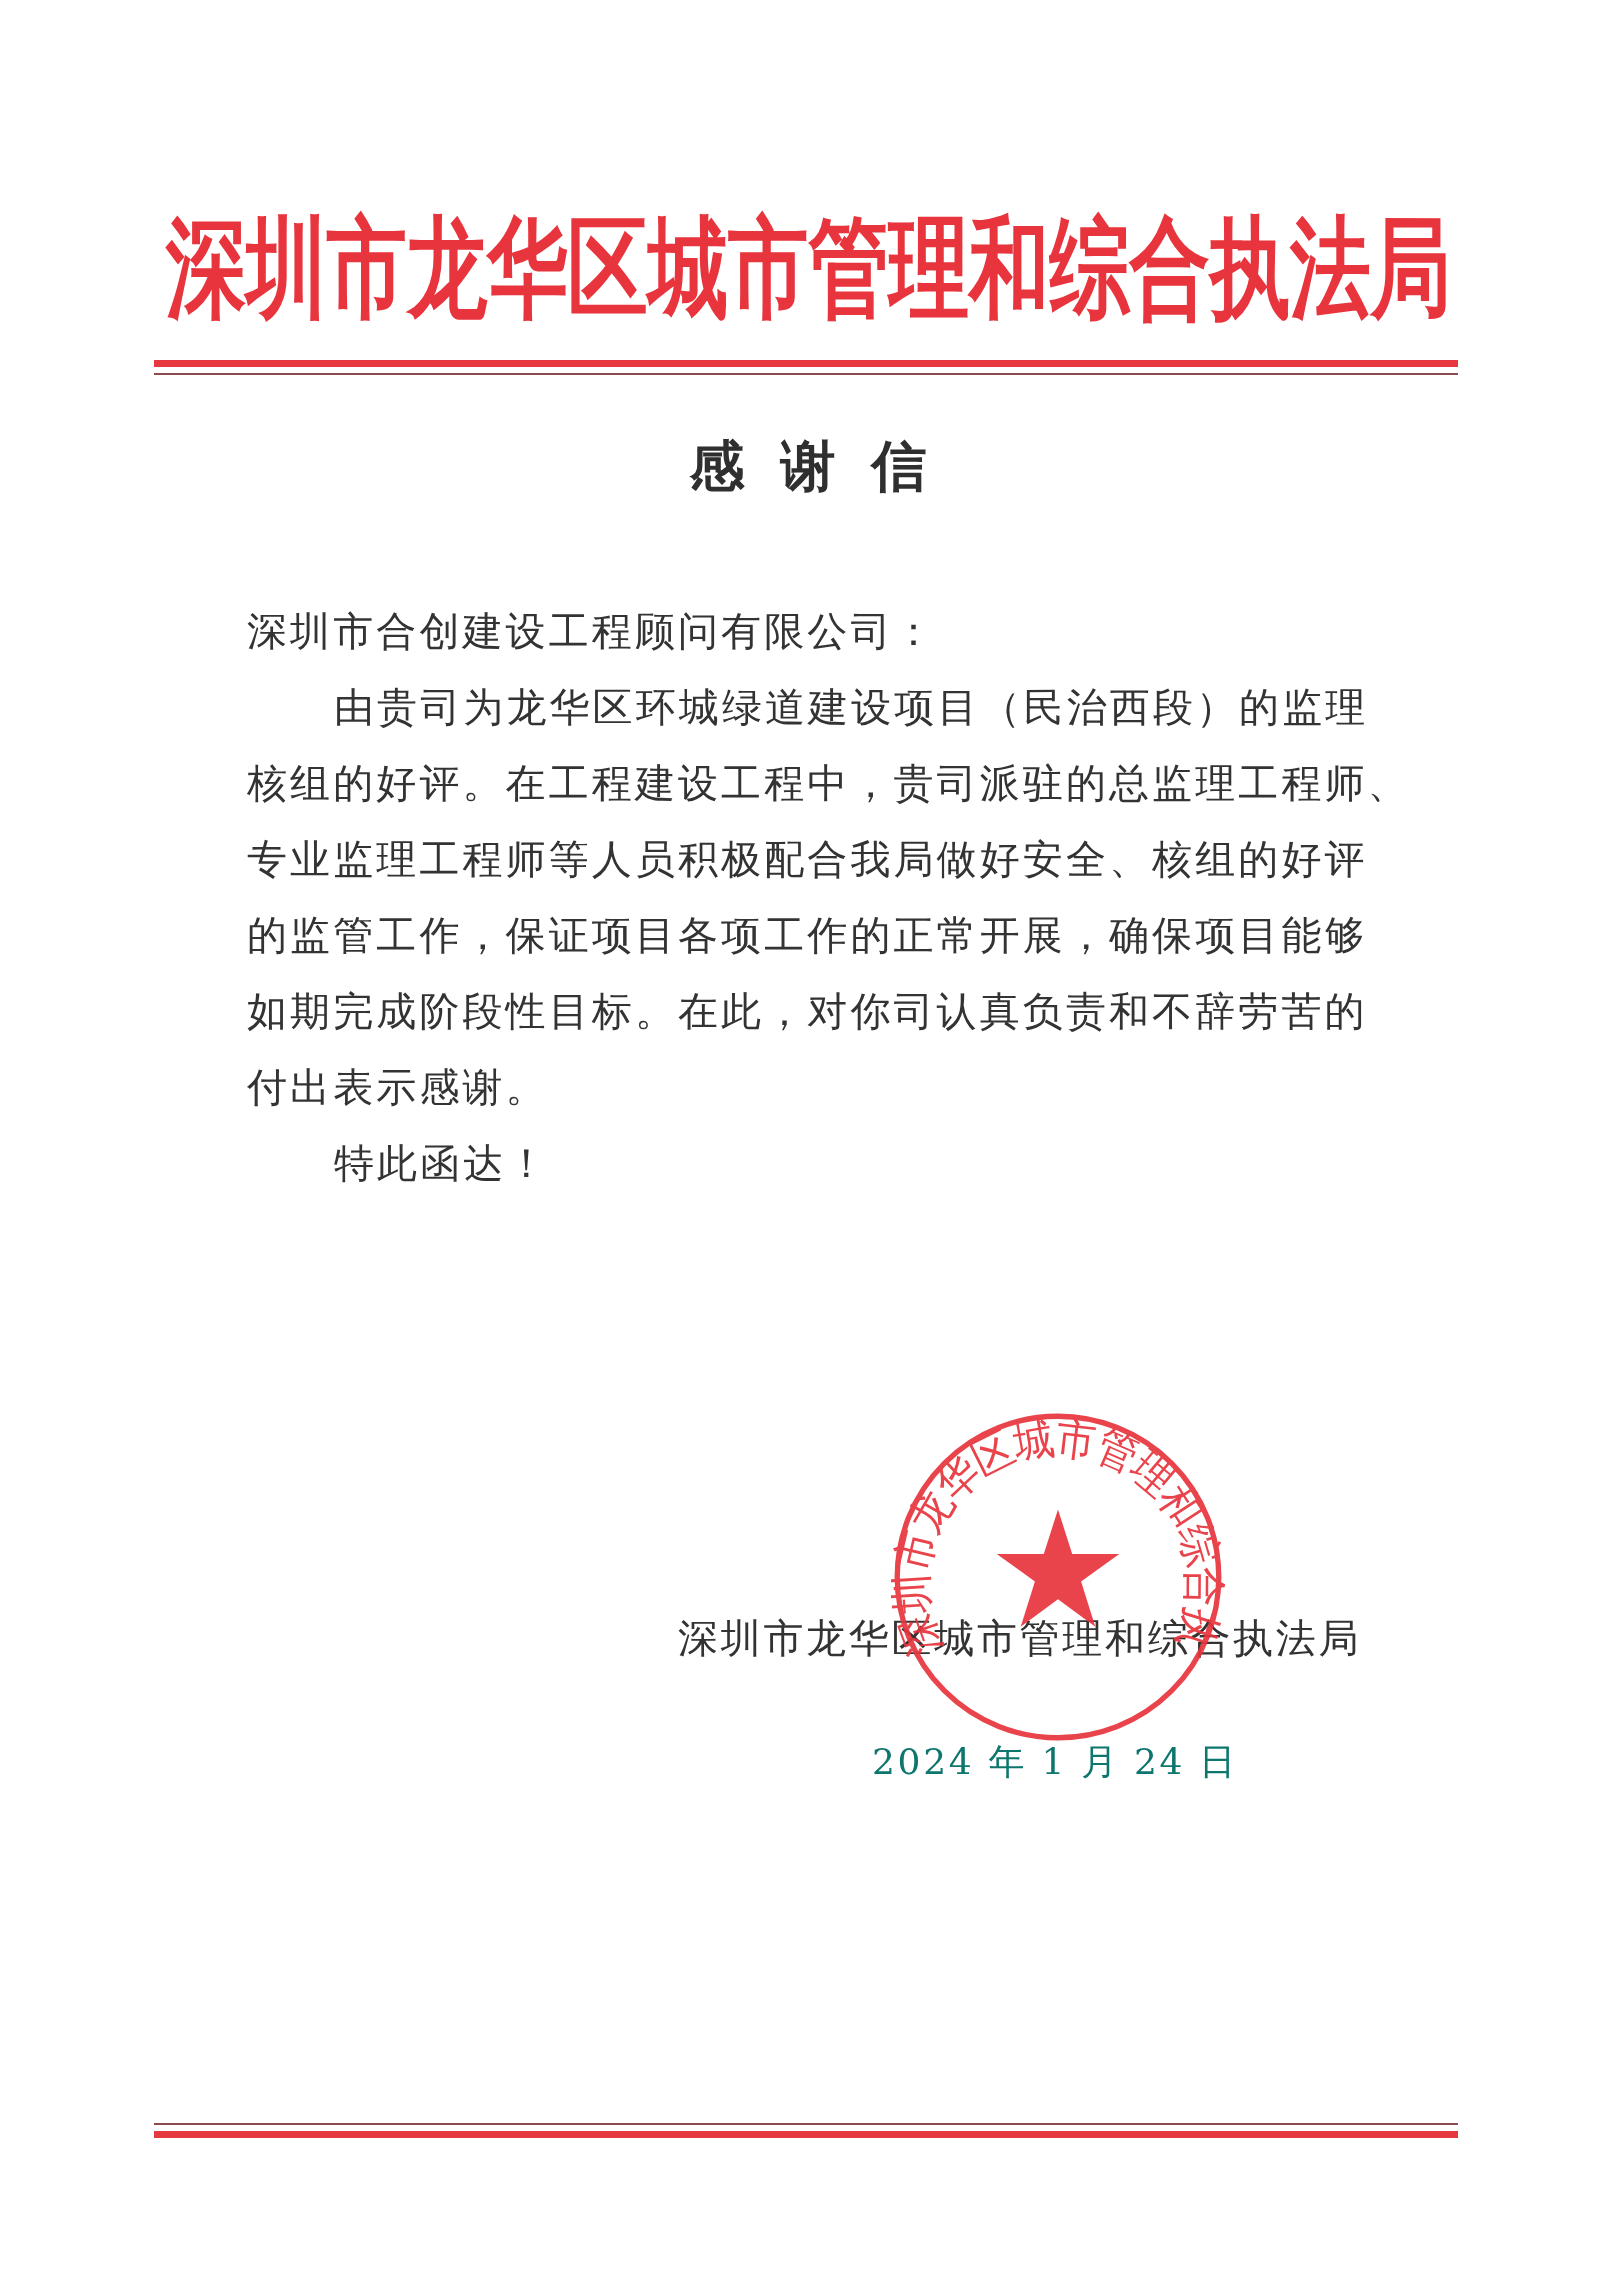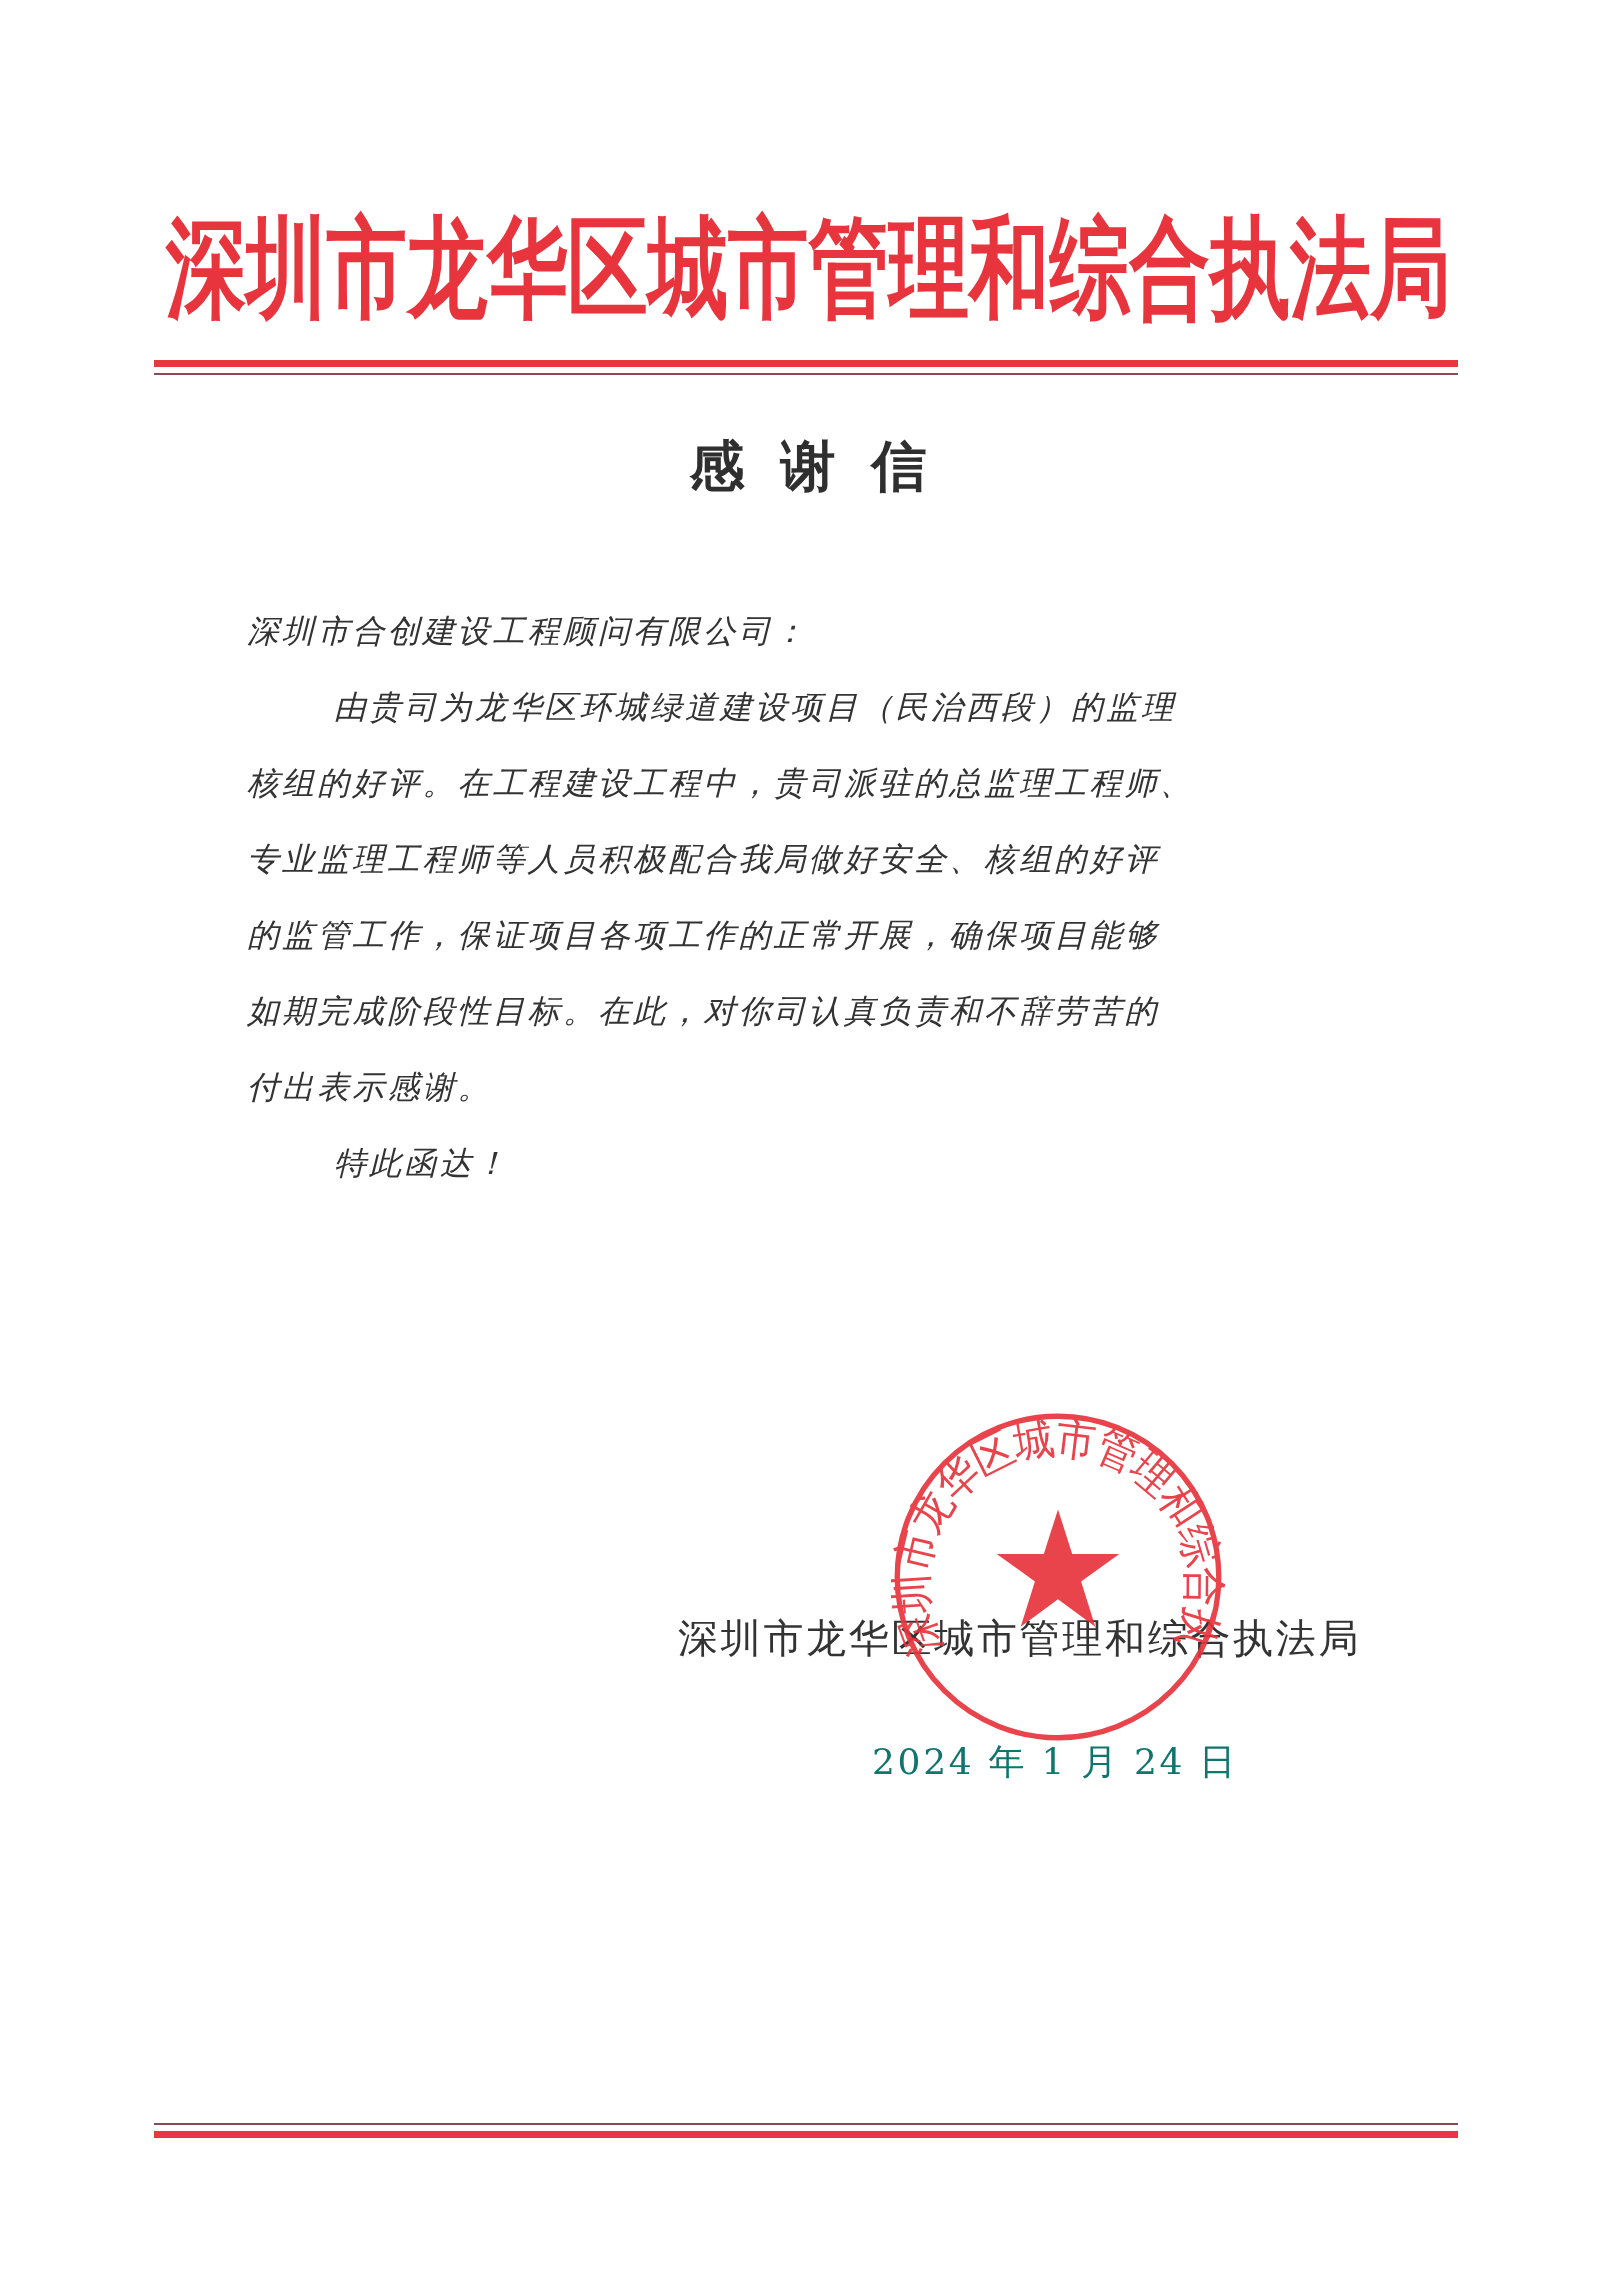--- a/index.html
+++ b/index.html
@@ -24,22 +24,22 @@
   .rule.thin { height: 1.8px; background: #8c4b52; }
   .letter-title {
     position: absolute; left: 0; width: 1616px; top: 428px; text-align: center;
     font-family: "DejaVu Serif", "Liberation Serif", serif; font-weight: bold;
     font-size: 55px; line-height: 75px; color: #2f2f2f; letter-spacing: 36px;
     padding-left: 36px; box-sizing: border-box;
   }
   .body-text {
     position: absolute; left: 247px; top: 593px; width: 1136px;
     font-family: "DejaVu Serif", "Liberation Serif", serif;
-    font-size: 32px; line-height: 76px; color: #333;
-    letter-spacing: 3.1px; white-space: nowrap; font-style: italic;
+    font-size: 40px; line-height: 76px; color: #333;
+    letter-spacing: 3.1px; white-space: nowrap;
   }
   .body-text .line { display: block; height: 76px; }
   .body-text .indent { padding-left: 87px; }
   .signature {
     position: absolute; top: 1603px; left: 678px; width: 701px;
     font-family: "DejaVu Serif", "Liberation Serif", serif;
     font-size: 40px; line-height: 71px; color: #333; letter-spacing: 2.7px;
     white-space: nowrap; z-index: 1;
   }
   .date {

